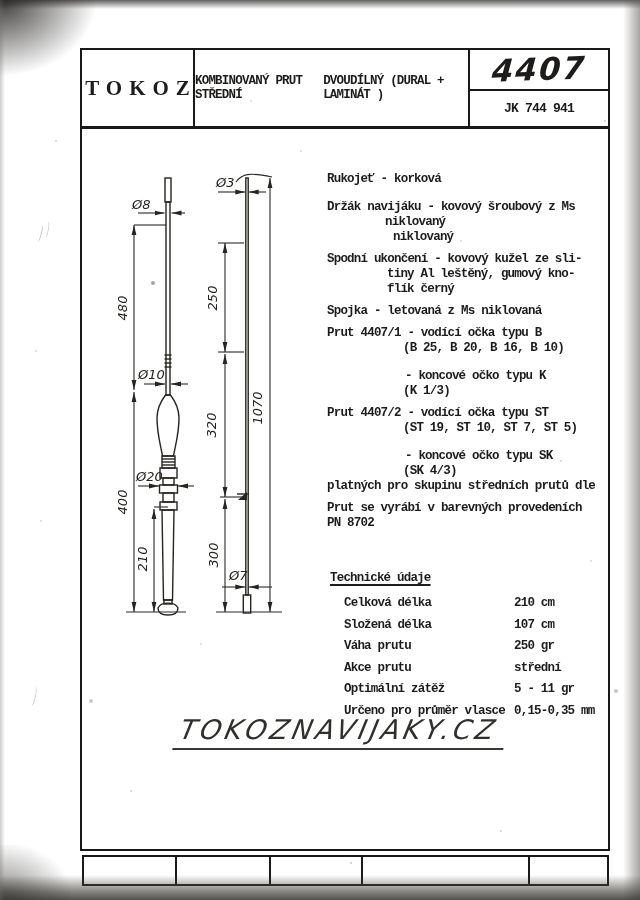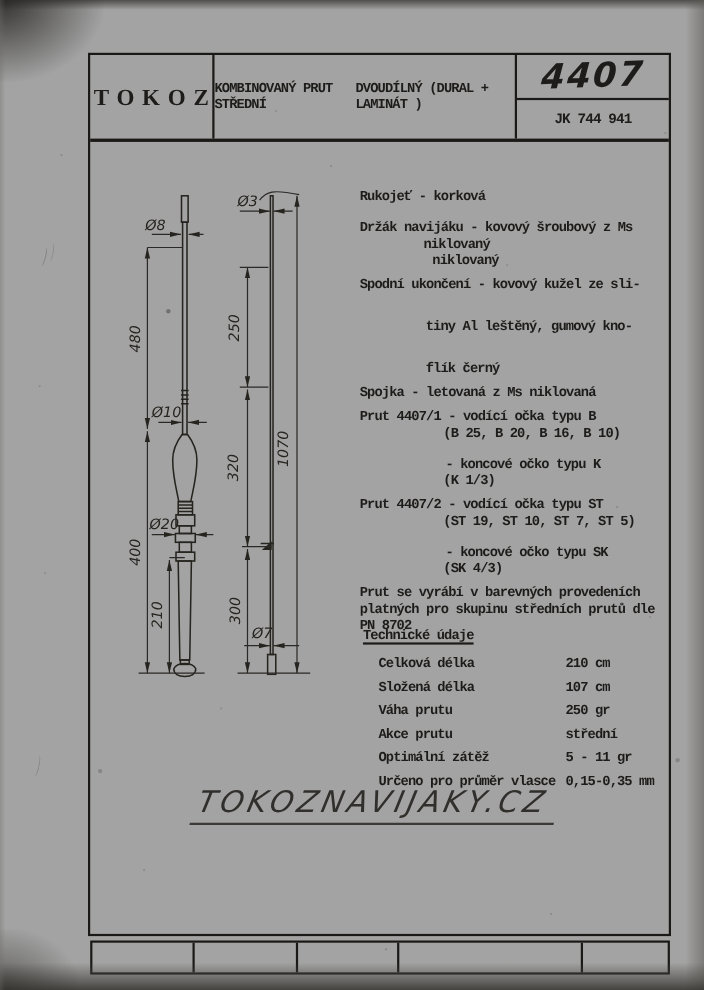--- a/index.html
+++ b/index.html
@@ -1,18 +1,18 @@
 <!DOCTYPE html>
 <html><head>
 <meta charset="utf-8">
 <style>
   html,body{margin:0;padding:0;background:#c9c7c3;}
   .page{
     position:relative;width:640px;height:900px;overflow:hidden;
-    background:#a3a3a3;
+    background:#ffffff;
     font-family:"Liberation Mono","DejaVu Sans Mono",monospace;
     color:#1d1c1a;
   }
   
   .edge-top{position:absolute;left:0;top:0;width:100%;height:9px;
     background:linear-gradient(to bottom,rgba(58,56,53,.8),rgba(58,56,53,0));pointer-events:none;}
   .corner-tl{position:absolute;left:0;top:0;width:95px;height:75px;
     background:radial-gradient(ellipse at 0% 0%,rgba(38,36,34,.9),rgba(38,36,34,0) 72%);pointer-events:none;}
   .edge-right{position:absolute;right:0;top:0;width:17px;height:100%;
     background:linear-gradient(to right,rgba(92,90,86,0),rgba(92,90,86,.55));pointer-events:none;}
@@ -54,21 +54,21 @@
   
   .drawing{position:absolute;left:88px;top:168px;}
   .dimtext{font-family:"DejaVu Sans","Liberation Sans",sans-serif;font-style:italic;
     font-size:13px;fill:#26241f;}
   
   .kompletace{position:absolute;left:327px;top:172px;width:292px;line-height:15px;}
   .sec-heading{text-decoration:underline;text-underline-offset:3px;
     text-decoration-thickness:1.5px;margin:0 0 15px 0;}
   .ln{margin:0;}
   .g13{margin-top:13px;} .g7{margin-top:7px;} .g5{margin-top:13px;}
-  .ind-a{padding-left:58px;} .ind-b{padding-left:66px;} .ind-c{padding-left:60px;margin-top:23px;}
+  .ind-a{padding-left:58px;} .ind-b{padding-left:66px;} .ind-c{padding-left:60px;}
   .ind-d{padding-left:76px;} .ind-e{padding-left:78px;}
   .specs{position:absolute;left:330px;top:570px;width:300px;line-height:16px;}
   .specs .sec-heading{margin-bottom:9px;}
   .spec-row{display:flex;margin-left:14px;height:21.5px;}
   .spec-label{width:170px;}
   
   .watermark{position:absolute;left:176px;top:714px;
     font-family:"DejaVu Sans","Liberation Sans",sans-serif;font-style:italic;font-weight:400;
     font-size:27px;letter-spacing:3.5px;color:#312f2c;
     transform:skewX(-12deg);border-bottom:2px solid #3c3a37;padding:0 10px 3px 4px;}
@@ -196,22 +196,22 @@
     <p class="ln ind-c">flík černý</p>
     <p class="ln g7">Spojka - letovaná z Ms niklovaná</p>
     <p class="ln g7">Prut 4407/1 - vodící očka typu B</p>
     <p class="ln ind-d">(B 25, B 20, B 16, B 10)</p>
     <p class="ln g5 ind-e">- koncové očko typu K</p>
     <p class="ln ind-d">(K 1/3)</p>
     <p class="ln g7">Prut 4407/2 - vodící očka typu ST</p>
     <p class="ln ind-d">(ST 19, ST 10, ST 7, ST 5)</p>
     <p class="ln g5 ind-e">- koncové očko typu SK</p>
     <p class="ln ind-d">(SK 4/3)</p>
+    <p class="ln">platných pro skupinu středních prutů dle</p>
     <p class="ln g7">Prut se vyrábí v barevných provedeních</p>
-    <p class="ln">platných pro skupinu středních prutů dle</p>
     <p class="ln">PN 8702</p>
   </div>
 
   <div class="specs typew">
     <p class="sec-heading">Technické údaje</p>
     <div class="spec-row">
       <span class="spec-label">Celková délka</span>
       <span class="spec-value">210 cm</span>
     </div>
     <div class="spec-row">

